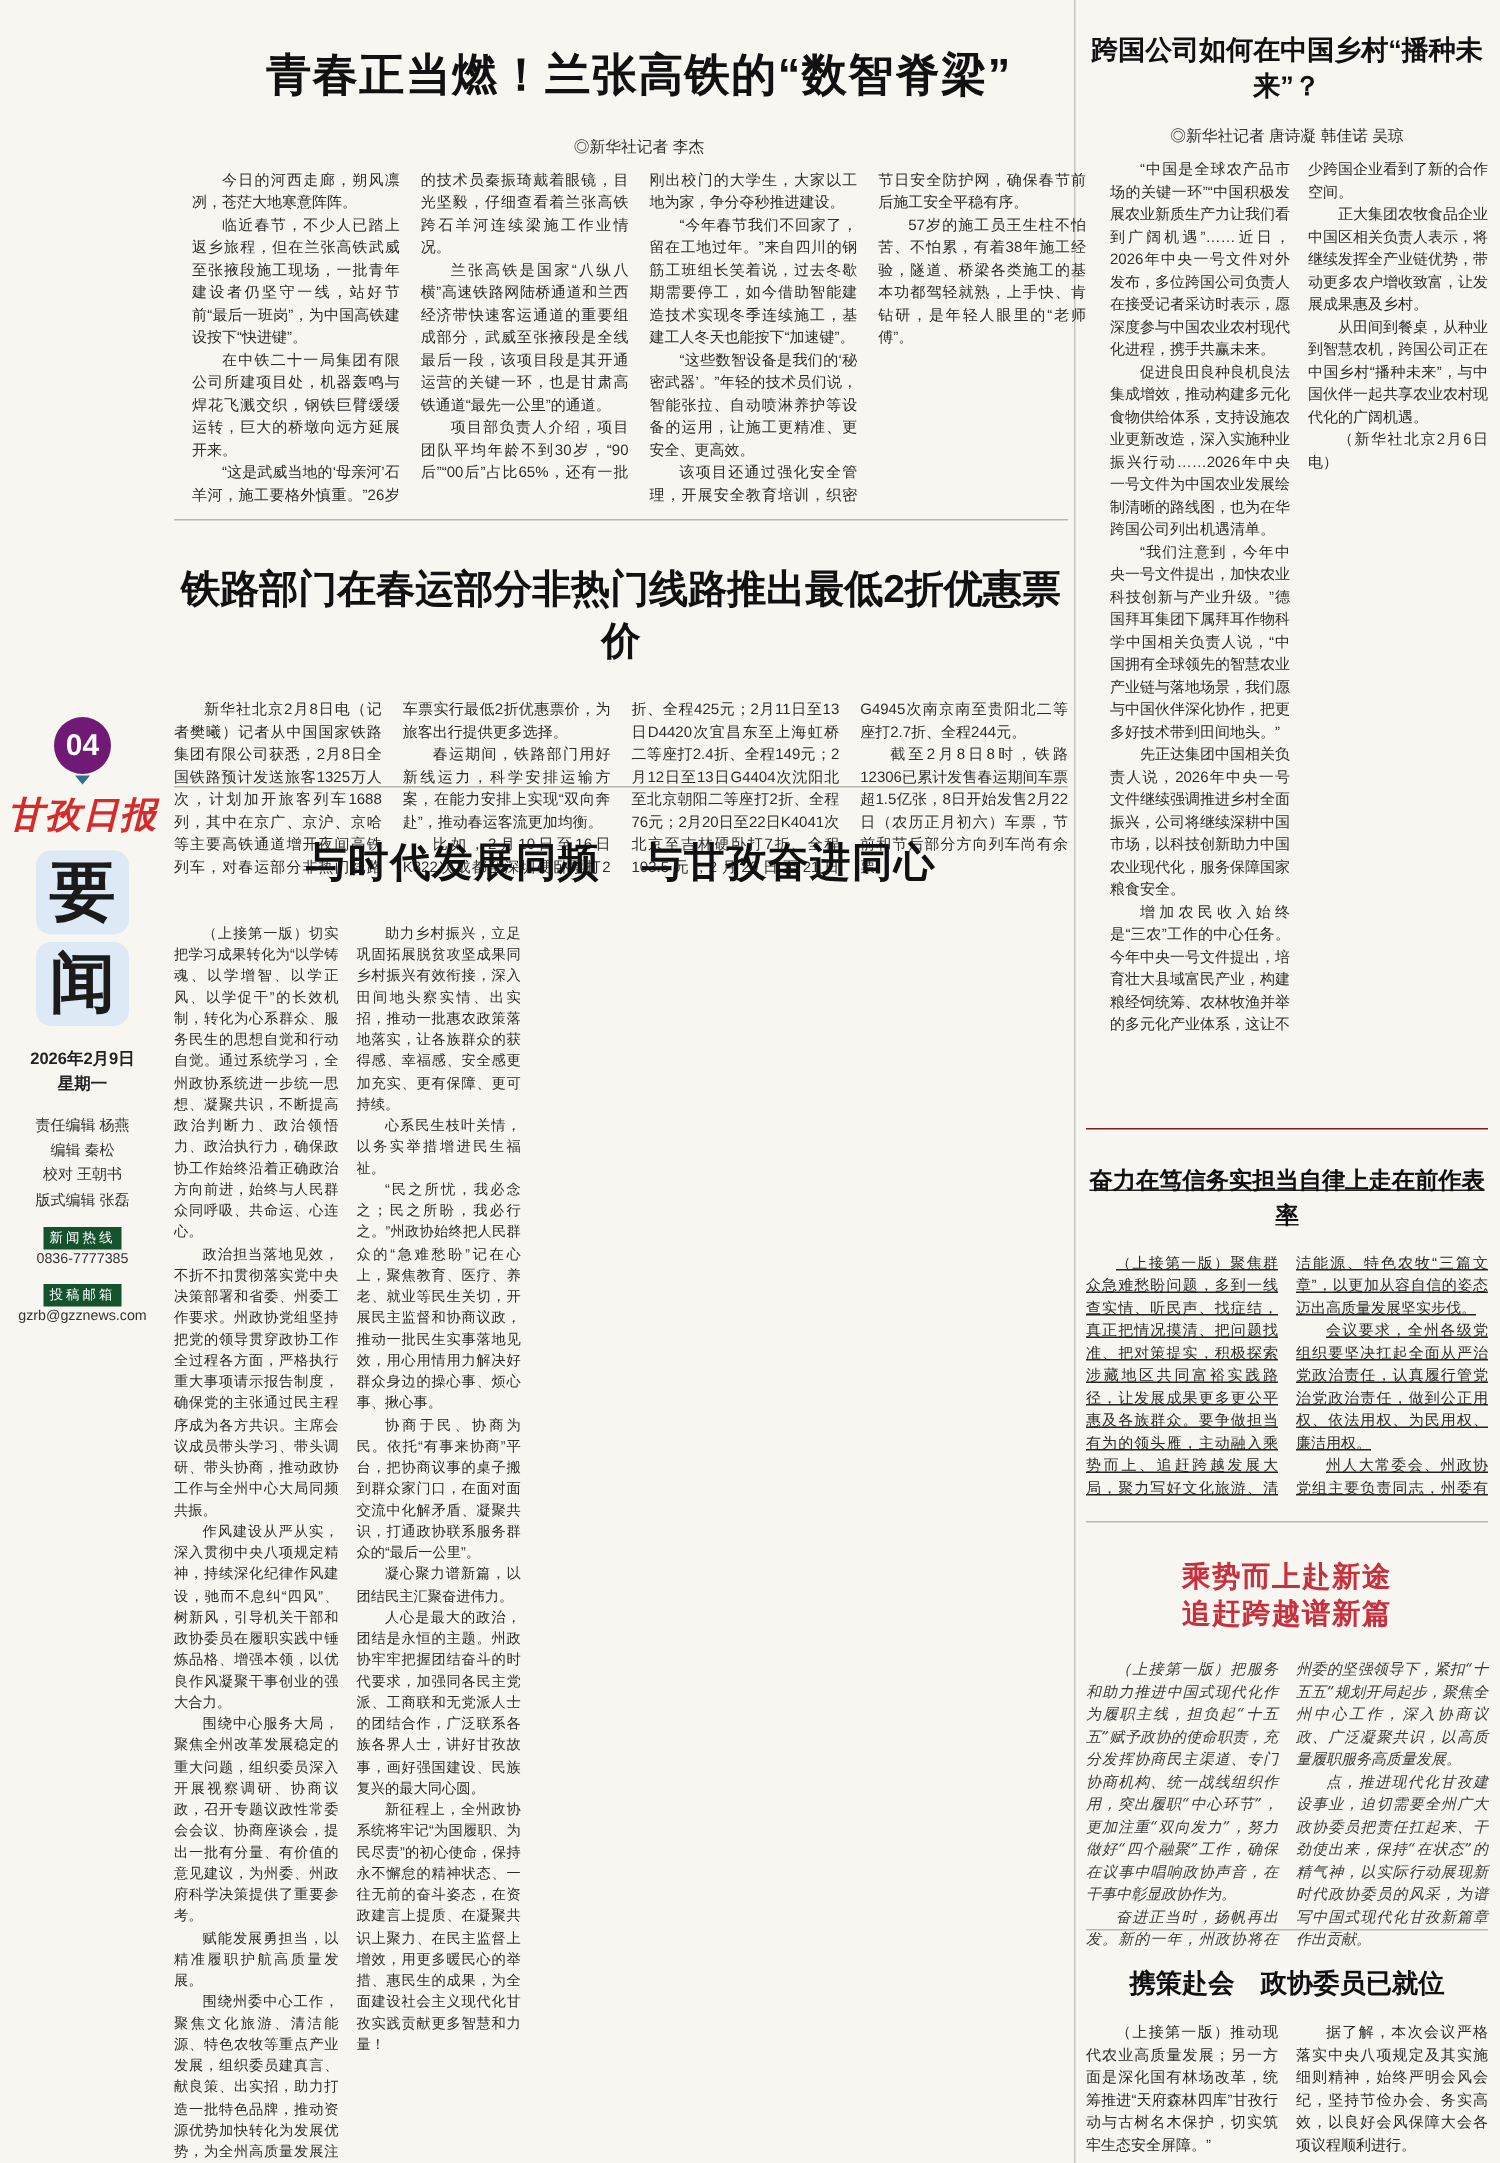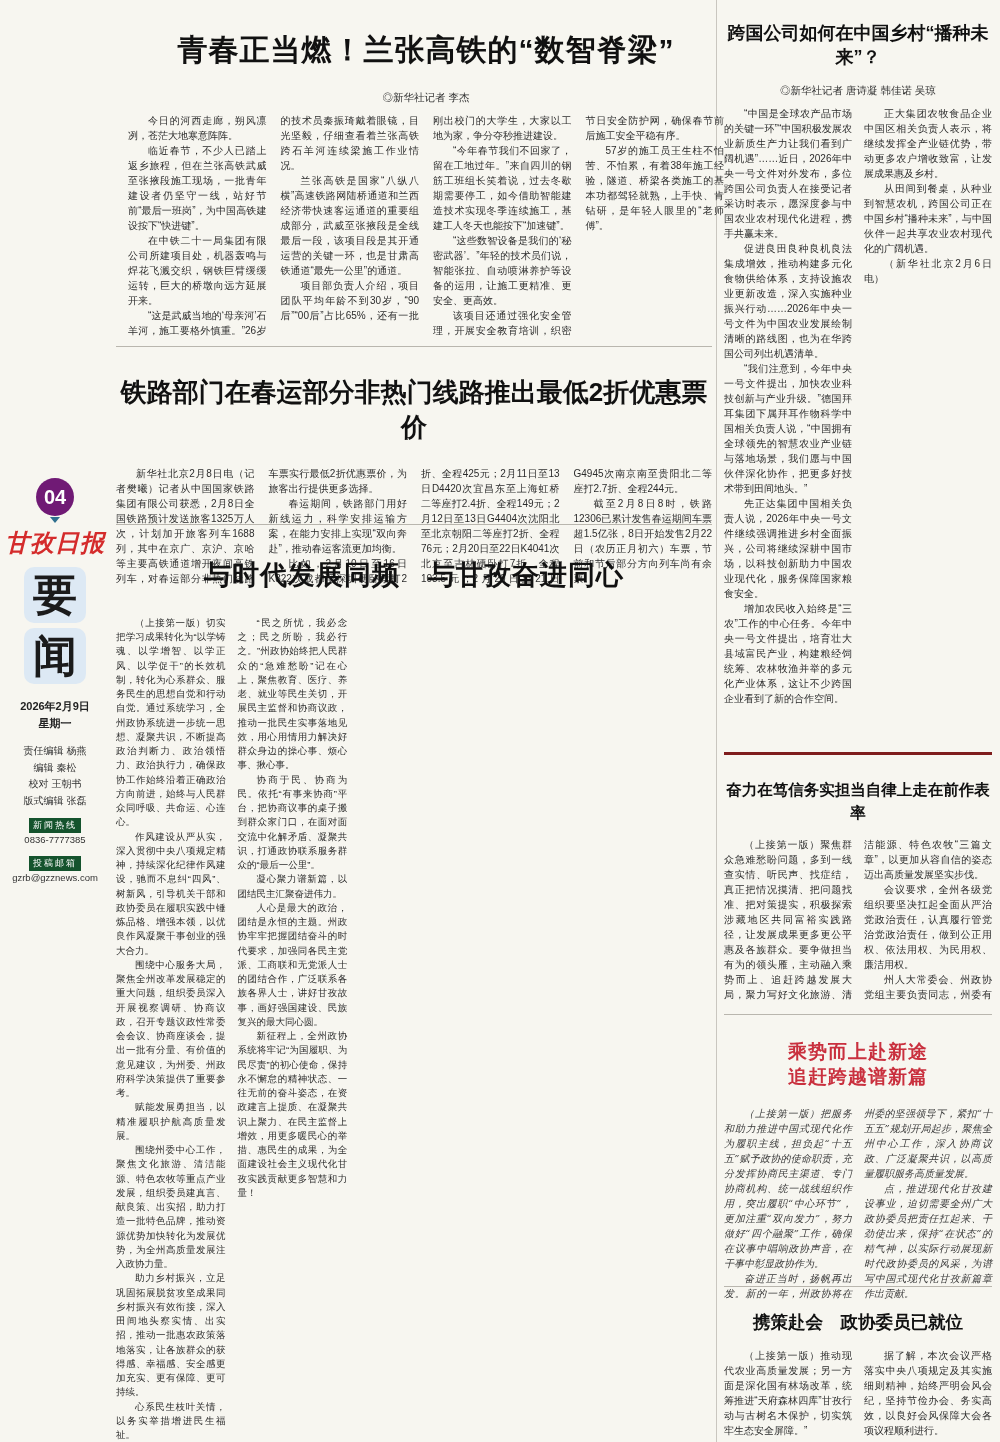--- a/index.html
+++ b/index.html
@@ -35,22 +35,22 @@
   .a1 .headline{font-size:30px;}
   .a1 .body-text{height:232px;column-count:4;margin-top:4px;}
   .a3{position:absolute;top:346px;left:0;width:596px;border-top:1px solid #b9b6ae;padding-top:6px;}
   .a3 .headline{font-size:26px;letter-spacing:0;}
   .a3 .body-text{height:128px;column-count:4;margin-top:8px;}
   .a4{position:absolute;top:524px;left:0;width:596px;border-top:1px solid #b9b6ae;padding-top:10px;}
   .a4 .headline{font-size:27px;}
   .a4 .body-text{height:850px;column-count:5;column-gap:12px;margin-top:12px;font-size:9.5px;}
   .a2{position:absolute;top:6px;left:0;width:268px;}
   .a2 .headline{font-size:18px;letter-spacing:0;}
-  .a2 .body-text{height:608px;column-count:2;column-gap:12px;margin-top:6px;}
-  .a5{position:absolute;top:752px;left:0;width:268px;border-top:3px solid #7f1d1d;padding-top:10px;}
+  .a2 .body-text{height:608px;column-count:2;column-gap:12px;margin-top:6px;margin-left:16px;}
+  .a5{position:absolute;top:752px;left:0;width:268px;border-top:1px solid #7f1d1d;padding-top:10px;text-decoration:underline;}
   .a5 .headline{font-size:15.5px;line-height:1.5;letter-spacing:0;}
   .a5 .body-text{height:178px;column-count:2;column-gap:12px;margin-top:8px;}
   .a6{position:absolute;top:1014px;left:0;width:268px;border-top:1px solid #b9b6ae;padding-top:8px;}
   .a6 .headline{font-size:19px;line-height:1.35;color:#c9303e;}
   .a6 .body-text{height:196px;column-count:2;column-gap:12px;margin-top:8px;
                  font-family:"DejaVu Serif",serif;font-style:italic;color:#3a3a3a;}
   .a7{position:absolute;top:1286px;left:0;width:268px;border-top:1px solid #b9b6ae;padding-top:8px;}
   .a7 .headline{font-size:17.5px;letter-spacing:0;}
   .a7 .body-text{height:112px;column-count:2;column-gap:12px;margin-top:8px;overflow:hidden;}
 </style>
@@ -109,20 +109,21 @@
           <p class="para">春运期间，铁路部门用好新线运力，科学安排运输方案，在能力安排上实现“双向奔赴”，推动春运客流更加均衡。</p>
           <p class="para">比如，2月10日至16日K822次成都至深圳硬卧票打2折、全程425元；2月11日至13日D4420次宜昌东至上海虹桥二等座打2.4折、全程149元；2月12日至13日G4404次沈阳北至北京朝阳二等座打2折、全程76元；2月20日至22日K4041次北京至吉林硬卧打7折、全程103.5元；2月20日至21日G4945次南京南至贵阳北二等座打2.7折、全程244元。</p>
           <p class="para">截至2月8日8时，铁路12306已累计发售春运期间车票超1.5亿张，8日开始发售2月22日（农历正月初六）车票，节前和节后部分方向列车尚有余票。</p>
         </div>
     </section>
 
     <section class="a4">
       <h2 class="headline">与时代发展同频　与甘孜奋进同心</h2>
       <div class="body-text">
           <p class="para">（上接第一版）切实把学习成果转化为“以学铸魂、以学增智、以学正风、以学促干”的长效机制，转化为心系群众、服务民生的思想自觉和行动自觉。通过系统学习，全州政协系统进一步统一思想、凝聚共识，不断提高政治判断力、政治领悟力、政治执行力，确保政协工作始终沿着正确政治方向前进，始终与人民群众同呼吸、共命运、心连心。</p>
+          <p class="para">政治担当落地见效，不折不扣贯彻落实党中央决策部署和省委、州委工作要求。州政协党组坚持把党的领导贯穿政协工作全过程各方面，严格执行重大事项请示报告制度，确保党的主张通过民主程序成为各方共识。主席会议成员带头学习、带头调研、带头协商，推动政协工作与全州中心大局同频共振。</p>
           <p class="para">作风建设从严从实，深入贯彻中央八项规定精神，持续深化纪律作风建设，驰而不息纠“四风”、树新风，引导机关干部和政协委员在履职实践中锤炼品格、增强本领，以优良作风凝聚干事创业的强大合力。</p>
           <p class="para">围绕中心服务大局，聚焦全州改革发展稳定的重大问题，组织委员深入开展视察调研、协商议政，召开专题议政性常委会会议、协商座谈会，提出一批有分量、有价值的意见建议，为州委、州政府科学决策提供了重要参考。</p>
           <p class="para">赋能发展勇担当，以精准履职护航高质量发展。</p>
           <p class="para">围绕州委中心工作，聚焦文化旅游、清洁能源、特色农牧等重点产业发展，组织委员建真言、献良策、出实招，助力打造一批特色品牌，推动资源优势加快转化为发展优势，为全州高质量发展注入政协力量。</p>
           <p class="para">助力乡村振兴，立足巩固拓展脱贫攻坚成果同乡村振兴有效衔接，深入田间地头察实情、出实招，推动一批惠农政策落地落实，让各族群众的获得感、幸福感、安全感更加充实、更有保障、更可持续。</p>
           <p class="para">心系民生枝叶关情，以务实举措增进民生福祉。</p>
           <p class="para">“民之所忧，我必念之；民之所盼，我必行之。”州政协始终把人民群众的“急难愁盼”记在心上，聚焦教育、医疗、养老、就业等民生关切，开展民主监督和协商议政，推动一批民生实事落地见效，用心用情用力解决好群众身边的操心事、烦心事、揪心事。</p>
           <p class="para">协商于民、协商为民。依托“有事来协商”平台，把协商议事的桌子搬到群众家门口，在面对面交流中化解矛盾、凝聚共识，打通政协联系服务群众的“最后一公里”。</p>
           <p class="para">凝心聚力谱新篇，以团结民主汇聚奋进伟力。</p>
           <p class="para">人心是最大的政治，团结是永恒的主题。州政协牢牢把握团结奋斗的时代要求，加强同各民主党派、工商联和无党派人士的团结合作，广泛联系各族各界人士，讲好甘孜故事，画好强国建设、民族复兴的最大同心圆。</p>

